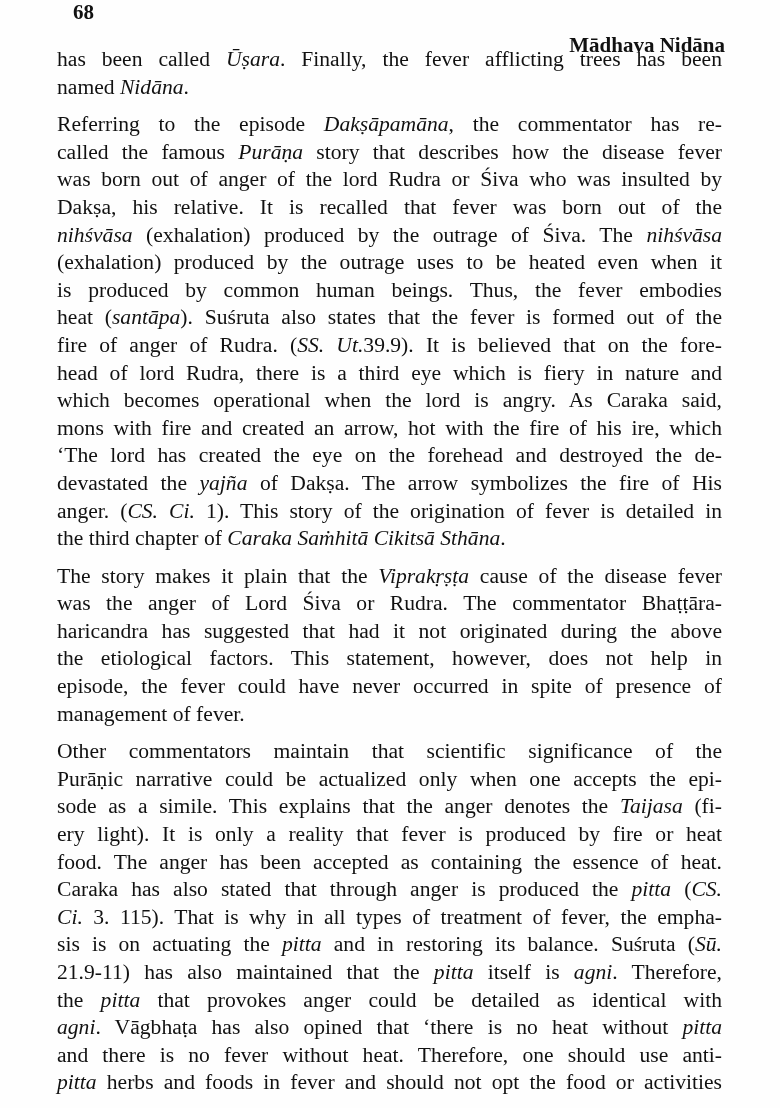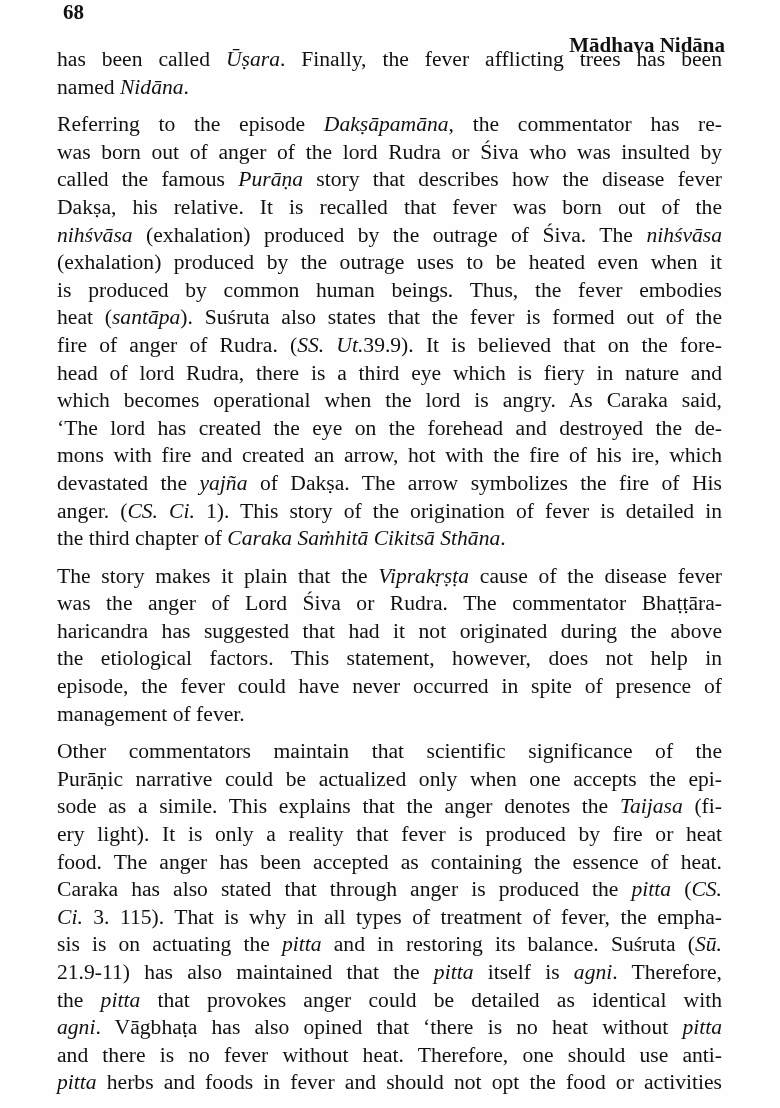--- a/index.html
+++ b/index.html
@@ -1,19 +1,19 @@
 <!DOCTYPE html>
 <html><head>
 <meta charset="utf-8">
 <style>
   html, body { margin: 0; padding: 0; background: #ffffff; }
   body { width: 780px; height: 1108px; overflow: hidden; position: relative; }
   .page { position: absolute; left: 0; top: 0; width: 780px; height: 1108px; background: #fefefe; color: #111; font-family: "Liberation Serif", serif; }
   .header { position: absolute; left: 57px; right: 55px; top: 0px; height: 26px; font-weight: bold; font-size: 21px; line-height: 24px; color: #111; }
-  .page-number { position: absolute; left: 6px; top: 0; text-align: center; }
+  .page-number { position: absolute; left: 16px; top: 0; text-align: center; }
   .running-title { position: absolute; right: 0; top: 0; margin-top: 33px; }
   .body { position: absolute; left: 57px; width: 665px; top: 46px; font-size: 21.6px; line-height: 27.6px; }
   .para { margin: 0 0 10px 0; }
   .line { display: block; text-align: justify; text-align-last: justify; white-space: nowrap; height: 27.6px; overflow: visible; }
   .line.last { text-align-last: left; }
   .line span { white-space: pre; }
   .it { font-style: italic; }
 </style>
 </head>
 <body>
@@ -23,32 +23,32 @@
     <span class="page-number">68</span>
     <span class="running-title">Mādhava Nidāna</span>
   </div>
   <div class="body" id="body">
       <div class="para">
         <span class="line"><span>has been called </span><span class="it">Ūṣara</span><span>. Finally, the fever afflicting trees has been</span></span>
         <span class="line last"><span>named </span><span class="it">Nidāna</span><span>.</span></span>
       </div>
       <div class="para">
         <span class="line"><span>Referring to the episode </span><span class="it">Dakṣāpamāna</span><span>, the commentator has re-</span></span>
+        <span class="line"><span>called the famous </span><span class="it">Purāṇa</span><span> story that describes how the disease fever</span></span>
         <span class="line"><span>was born out of anger of the lord Rudra or Śiva who was insulted by</span></span>
-        <span class="line"><span>called the famous </span><span class="it">Purāṇa</span><span> story that describes how the disease fever</span></span>
         <span class="line"><span>Dakṣa, his relative. It is recalled that fever was born out of the</span></span>
         <span class="line"><span class="it">nihśvāsa</span><span> (exhalation) produced by the outrage of Śiva. The </span><span class="it">nihśvāsa</span></span>
         <span class="line"><span>(exhalation) produced by the outrage uses to be heated even when it</span></span>
         <span class="line"><span>is produced by common human beings. Thus, the fever embodies</span></span>
         <span class="line"><span>heat (</span><span class="it">santāpa</span><span>). Suśruta also states that the fever is formed out of the</span></span>
         <span class="line"><span>fire of anger of Rudra. (</span><span class="it">SS. Ut.</span><span>39.9). It is believed that on the fore-</span></span>
         <span class="line"><span>head of lord Rudra, there is a third eye which is fiery in nature and</span></span>
         <span class="line"><span>which becomes operational when the lord is angry. As Caraka said,</span></span>
+        <span class="line"><span>mons with fire and created an arrow, hot with the fire of his ire, which</span></span>
         <span class="line"><span>‘The lord has created the eye on the forehead and destroyed the de-</span></span>
-        <span class="line"><span>mons with fire and created an arrow, hot with the fire of his ire, which</span></span>
         <span class="line"><span>devastated the </span><span class="it">yajña</span><span> of Dakṣa. The arrow symbolizes the fire of His</span></span>
         <span class="line"><span>anger. (</span><span class="it">CS. Ci.</span><span> 1). This story of the origination of fever is detailed in</span></span>
         <span class="line last"><span>the third chapter of </span><span class="it">Caraka Saṁhitā Cikitsā Sthāna</span><span>.</span></span>
       </div>
       <div class="para">
         <span class="line"><span>The story makes it plain that the </span><span class="it">Viprakṛṣṭa</span><span> cause of the disease fever</span></span>
         <span class="line"><span>was the anger of Lord Śiva or Rudra. The commentator Bhaṭṭāra-</span></span>
         <span class="line"><span>haricandra has suggested that had it not originated during the above</span></span>
         <span class="line"><span>the etiological factors. This statement, however, does not help in</span></span>
         <span class="line"><span>episode, the fever could have never occurred in spite of presence of</span></span>

